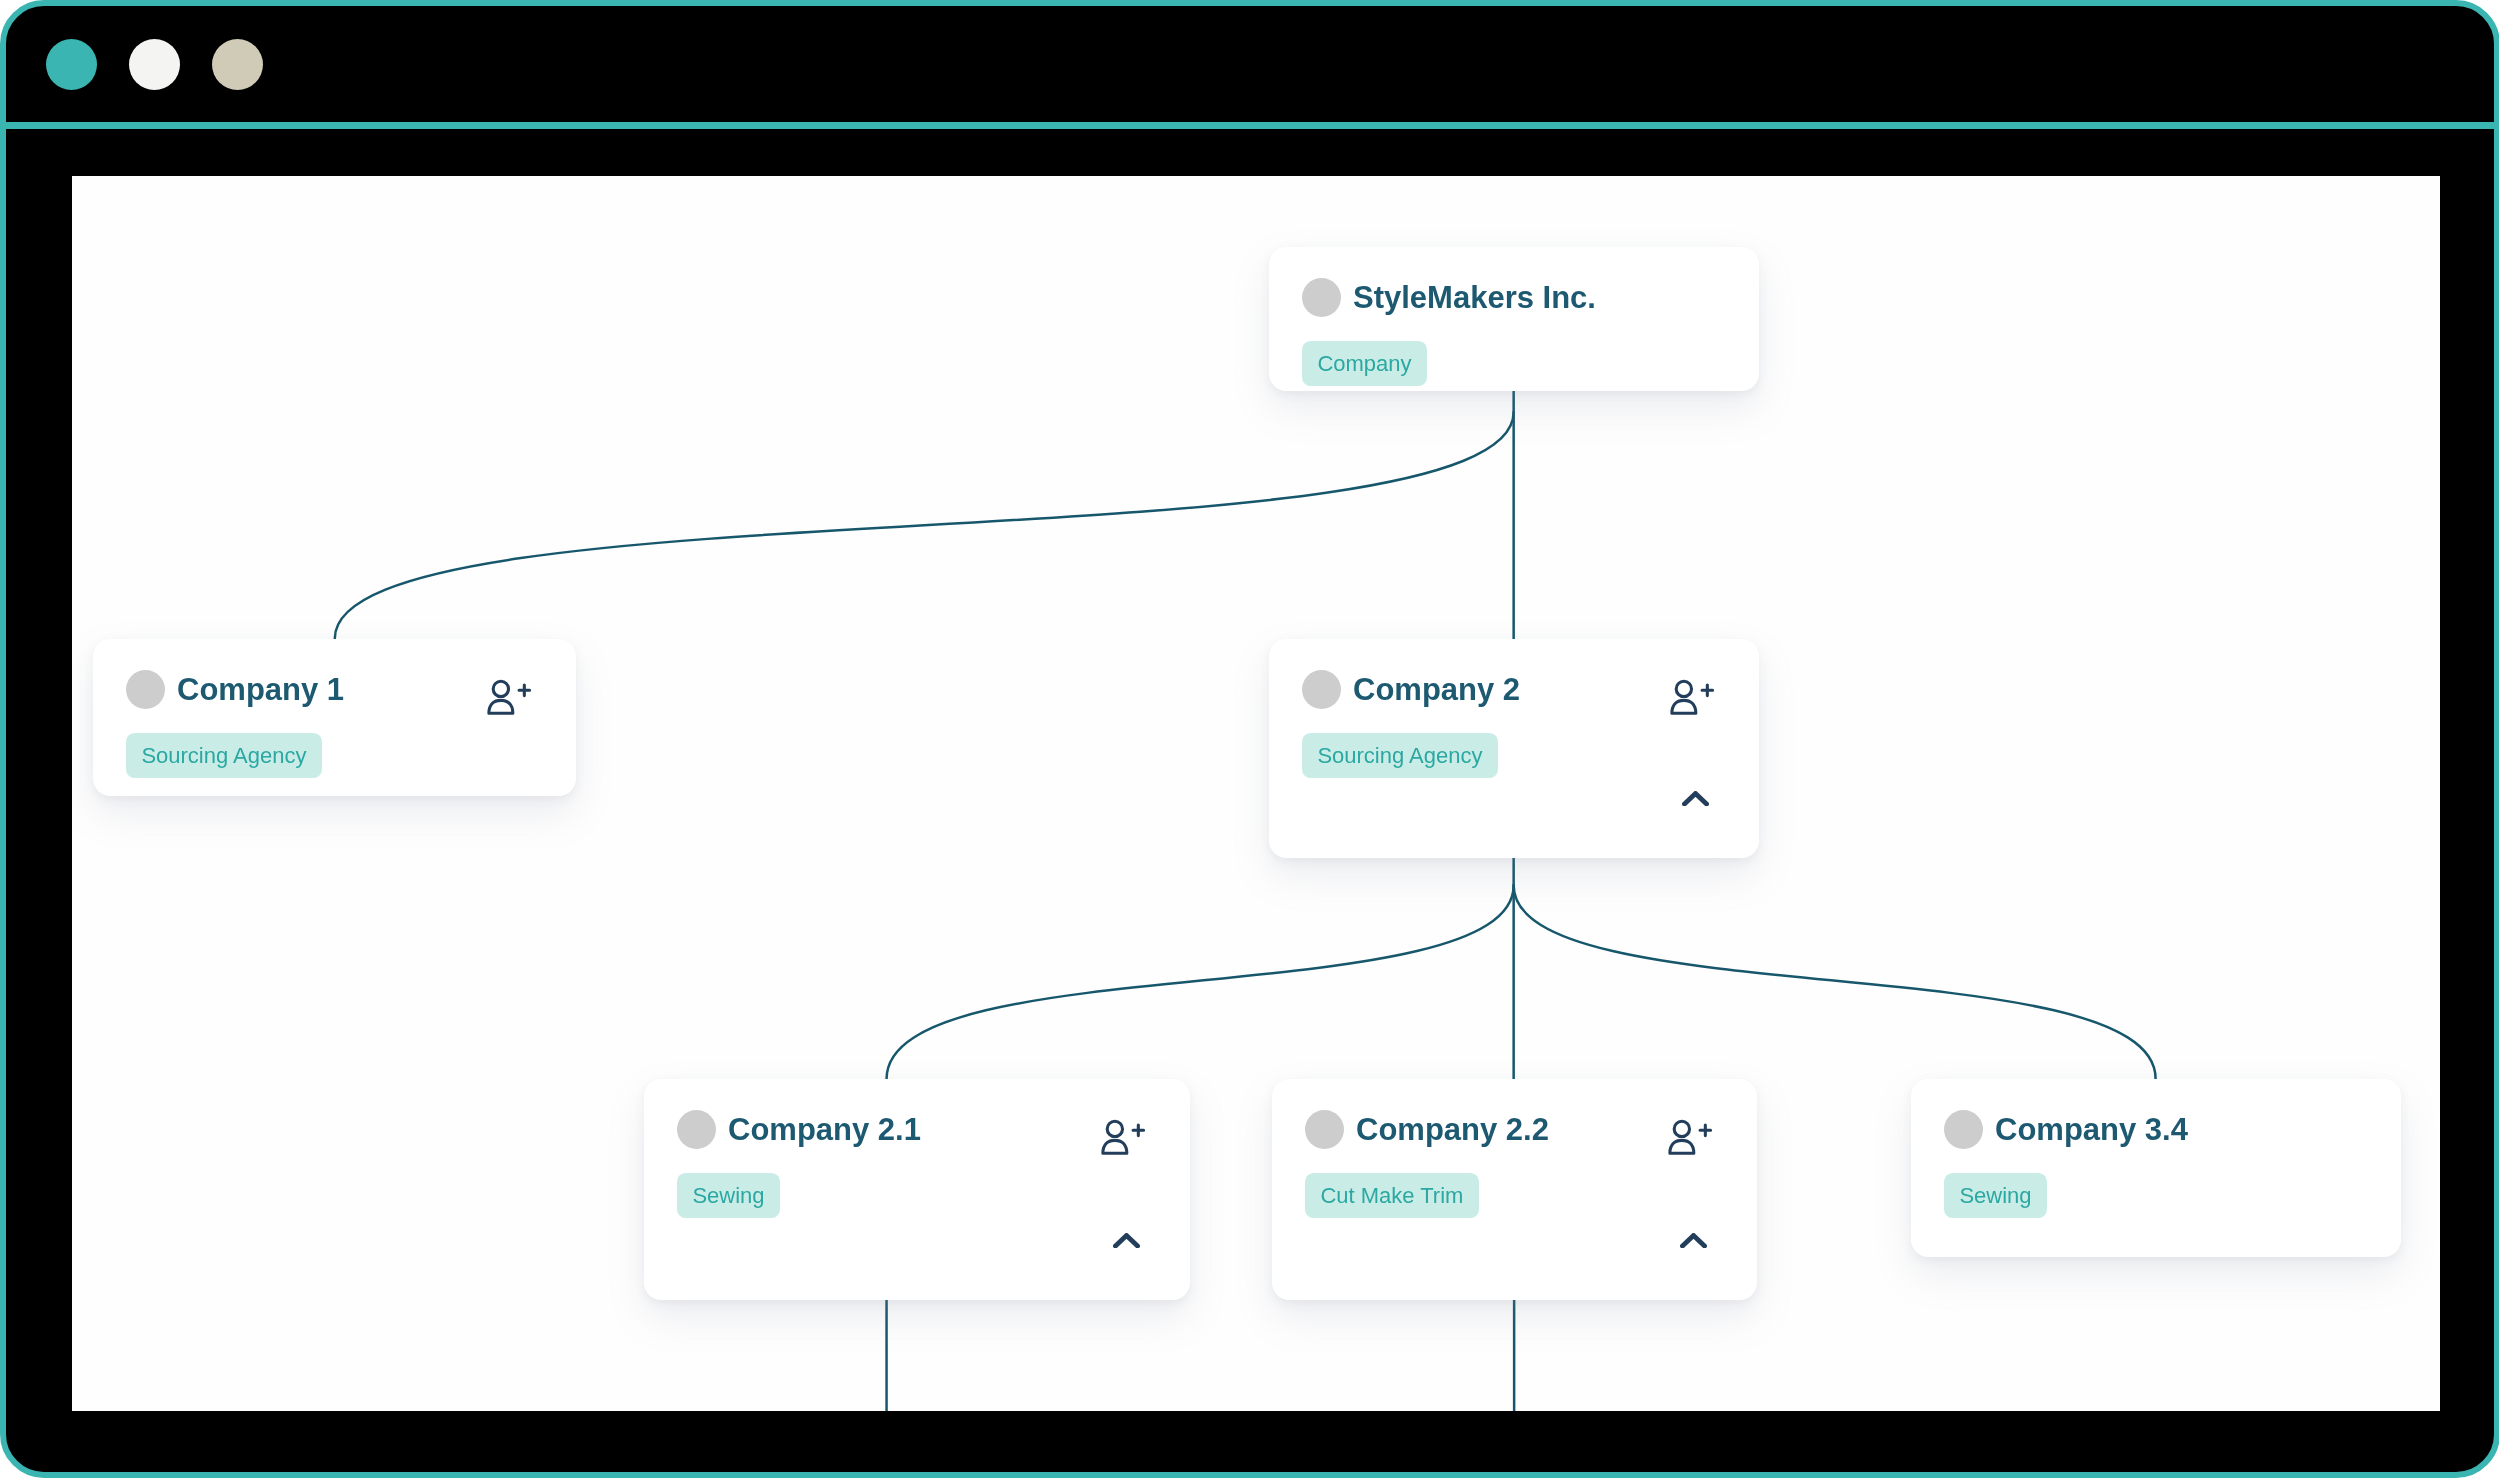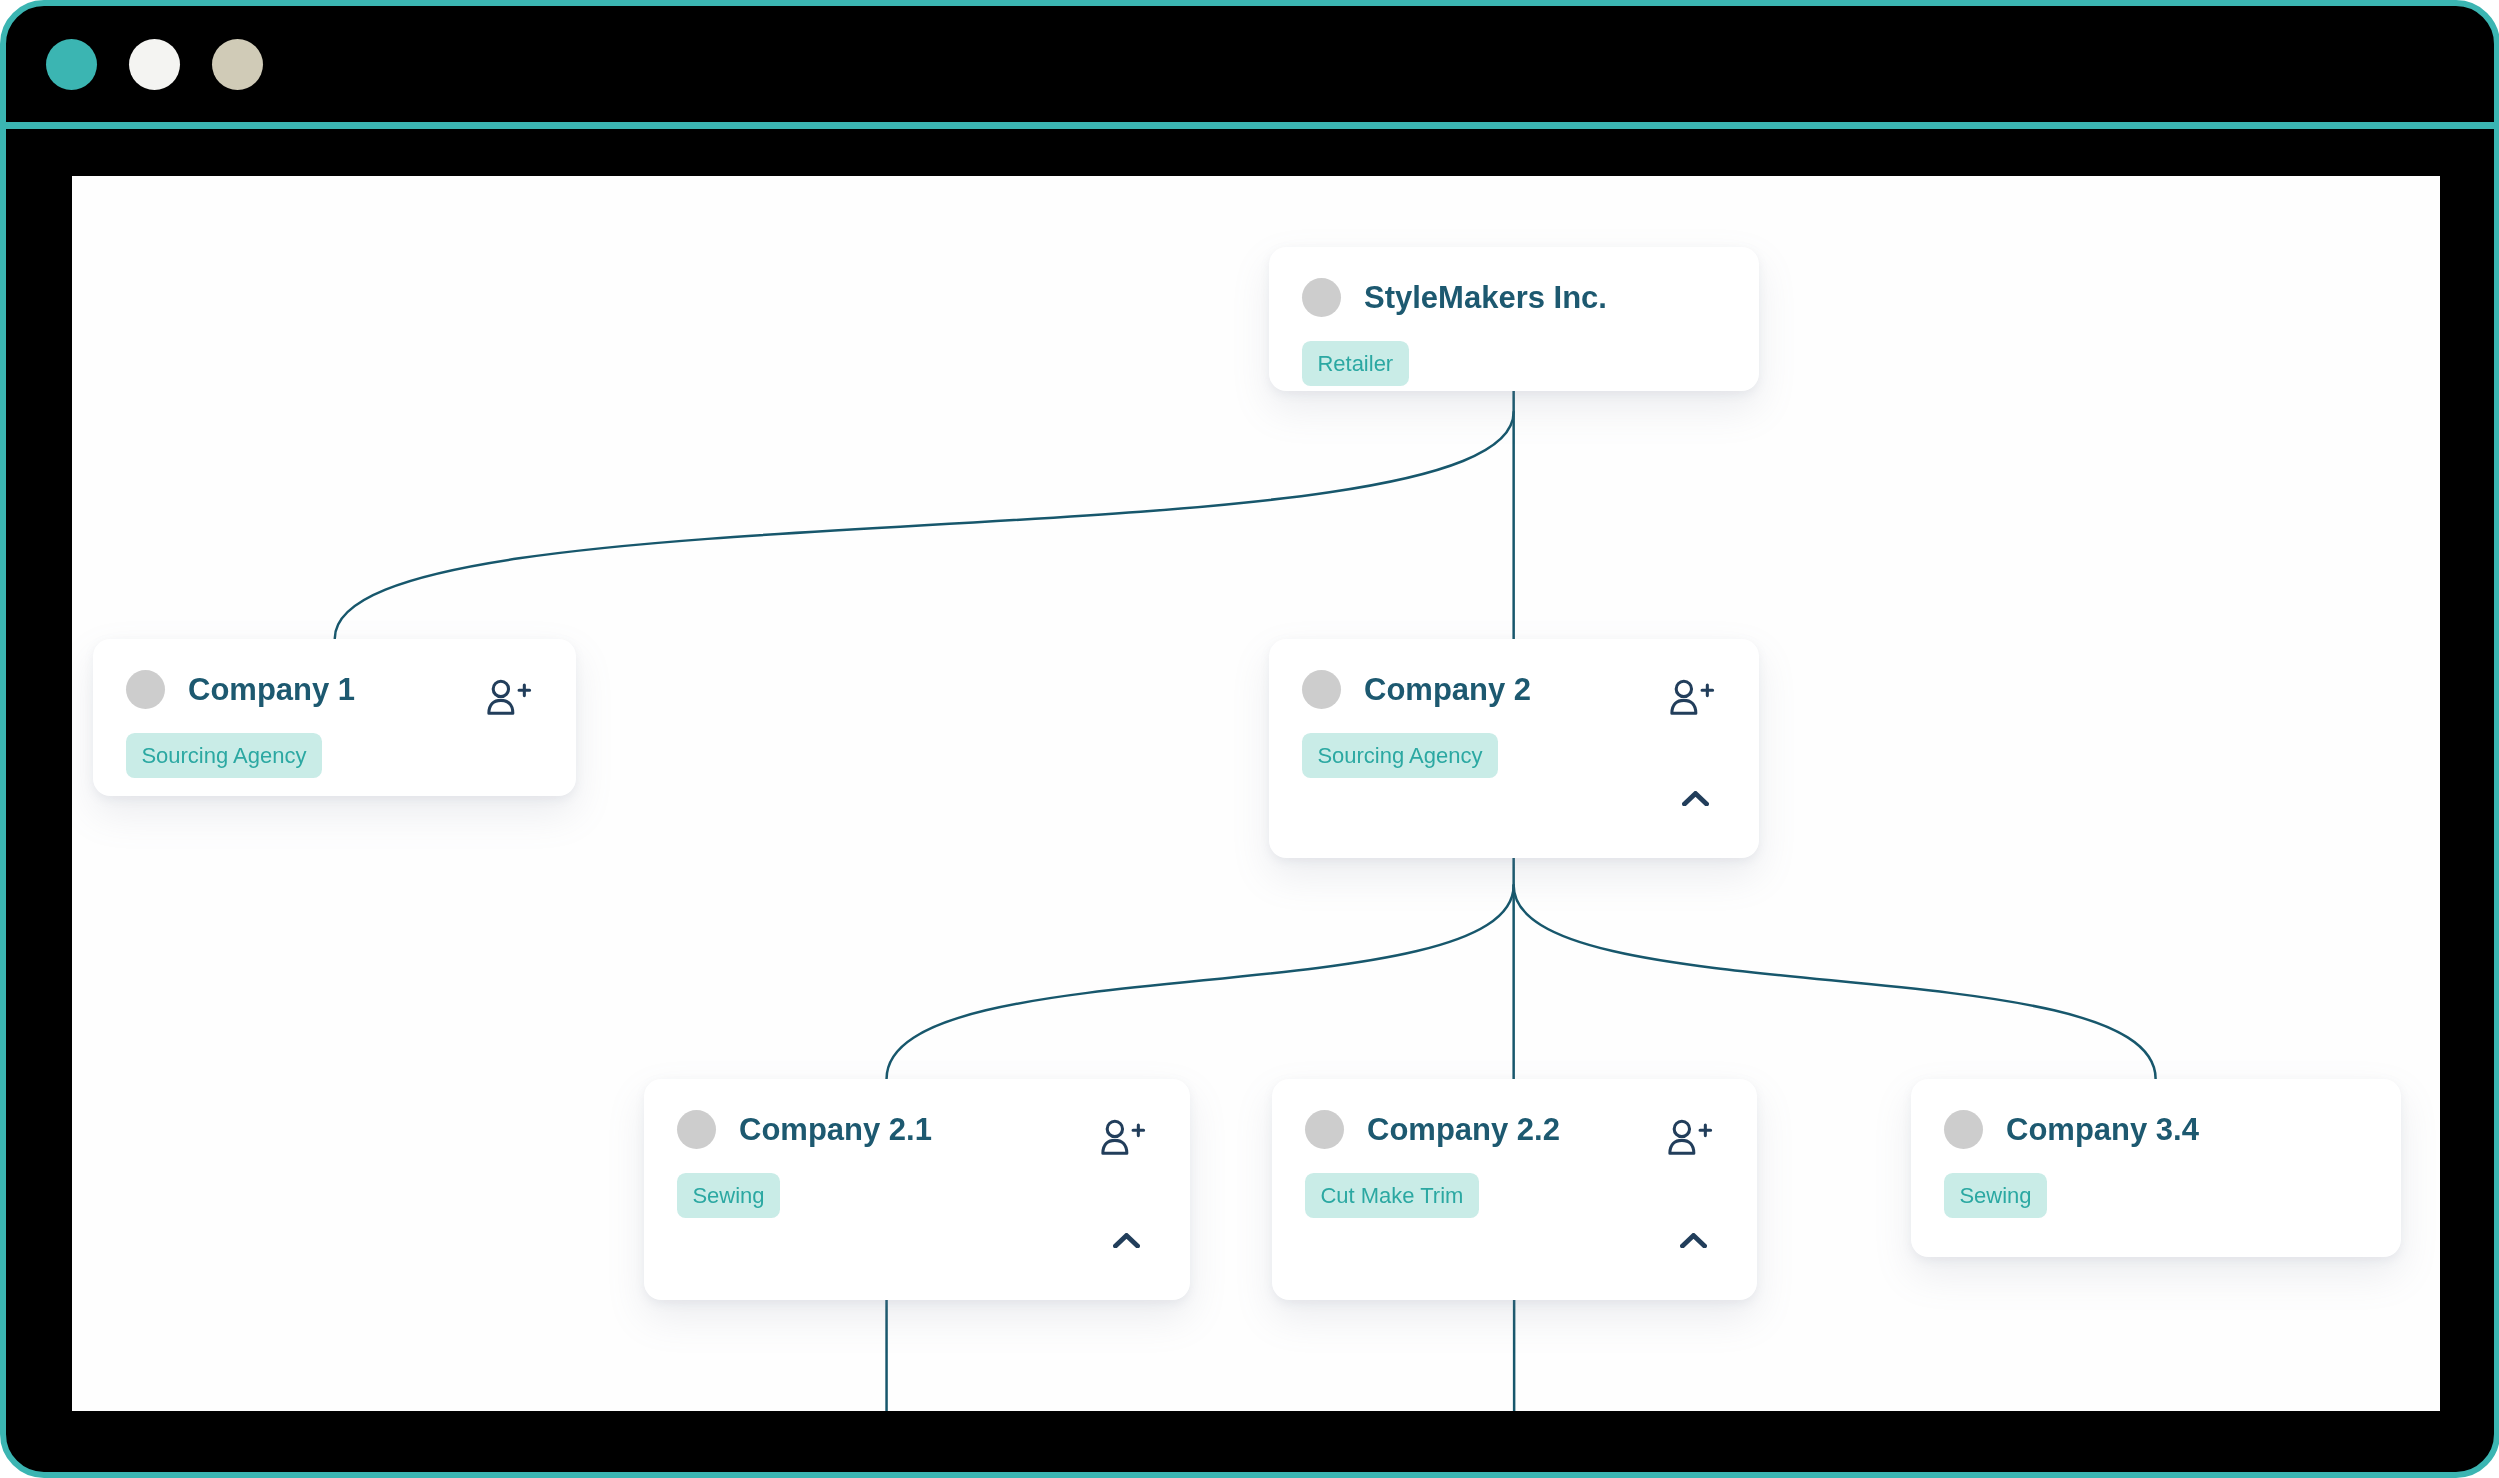--- a/index.html
+++ b/index.html
@@ -58,21 +58,21 @@
 
   
   .card {
     position: absolute;
     background: #FFFFFF;
     border-radius: 17.3px;
     box-shadow: 0 3.8px 9.6px rgba(125, 135, 155, 0.10),
                 0 17.3px 38px rgba(125, 135, 155, 0.14);
     padding: 31px 33px;
   }
-  .node-head { display: flex; align-items: center; gap: 23px; }
+  .node-head { display: flex; align-items: center; gap: 12px; }
   .avatar {
     width: 39px; height: 39px;
     border-radius: 50%;
     background: #CDCDCD;
     flex: none;
   }
   .title {
     font-size: 31px;
     font-weight: 700;
     color: #1D5970;
@@ -139,21 +139,21 @@
 
       <path d="M848.5 1171 L848.5 1287"></path>
       <path d="M1502.5 1171 L1502.5 1287"></path>
     </svg>
 
     <div class="card card-stylemakers">
       <div class="node-head">
         <span class="avatar"></span>
         <span class="title">StyleMakers Inc.</span>
       </div>
-      <span class="badge">Retailer</span>
+      <span class="badge">Company</span>
     </div>
 
     <div class="card card-c1">
       <div class="node-head">
         <span class="avatar"></span>
         <span class="title">Company 1</span>
       </div>
       <span class="badge">Sourcing Agency</span>
       <span class="add-user">
         <svg viewBox="0 0 48 38" fill="none" stroke="currentColor" stroke-width="3.2" stroke-linecap="round" stroke-linejoin="round">

